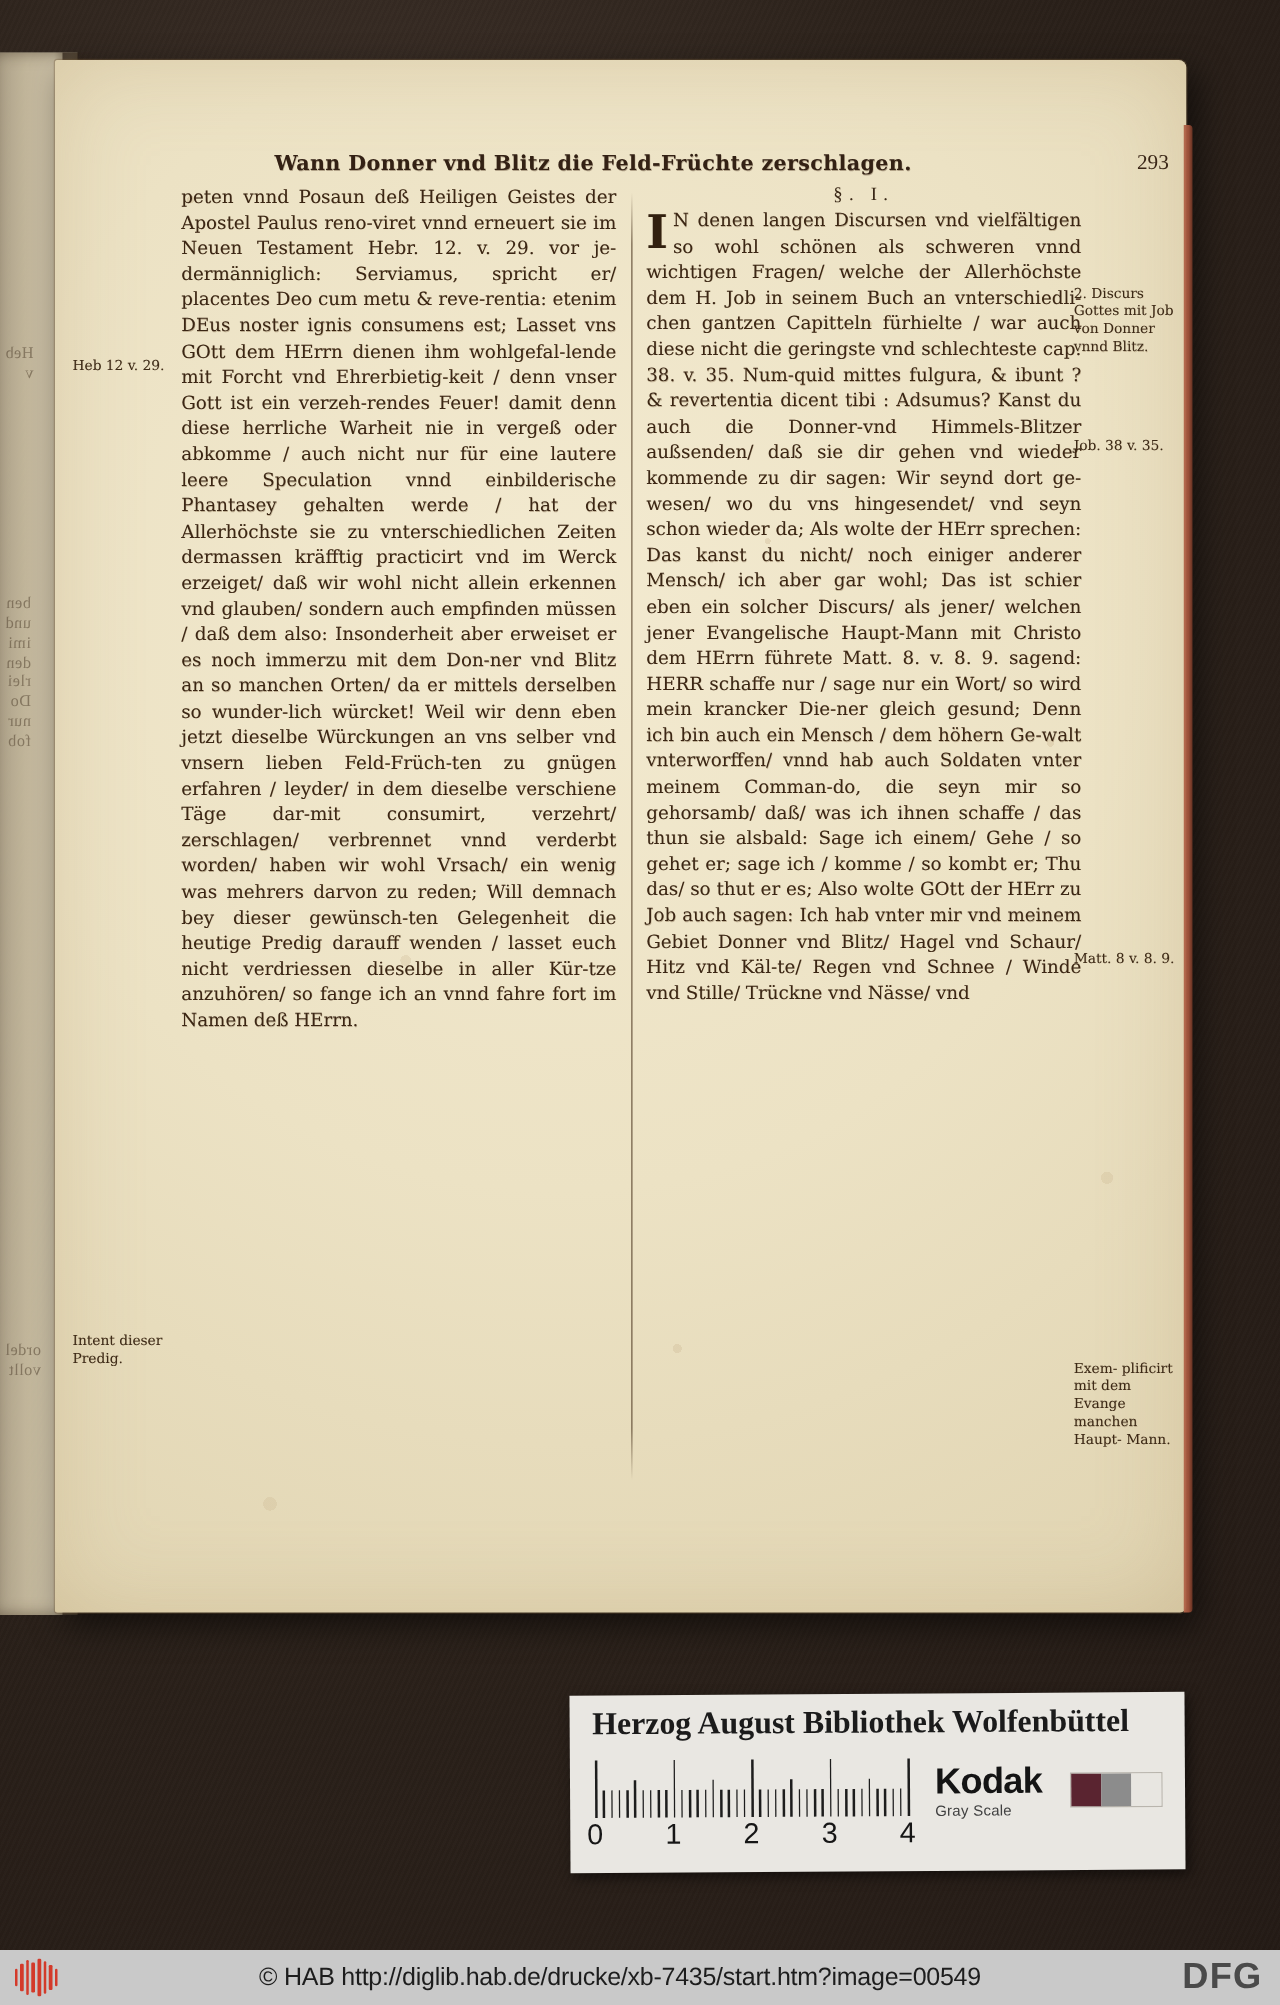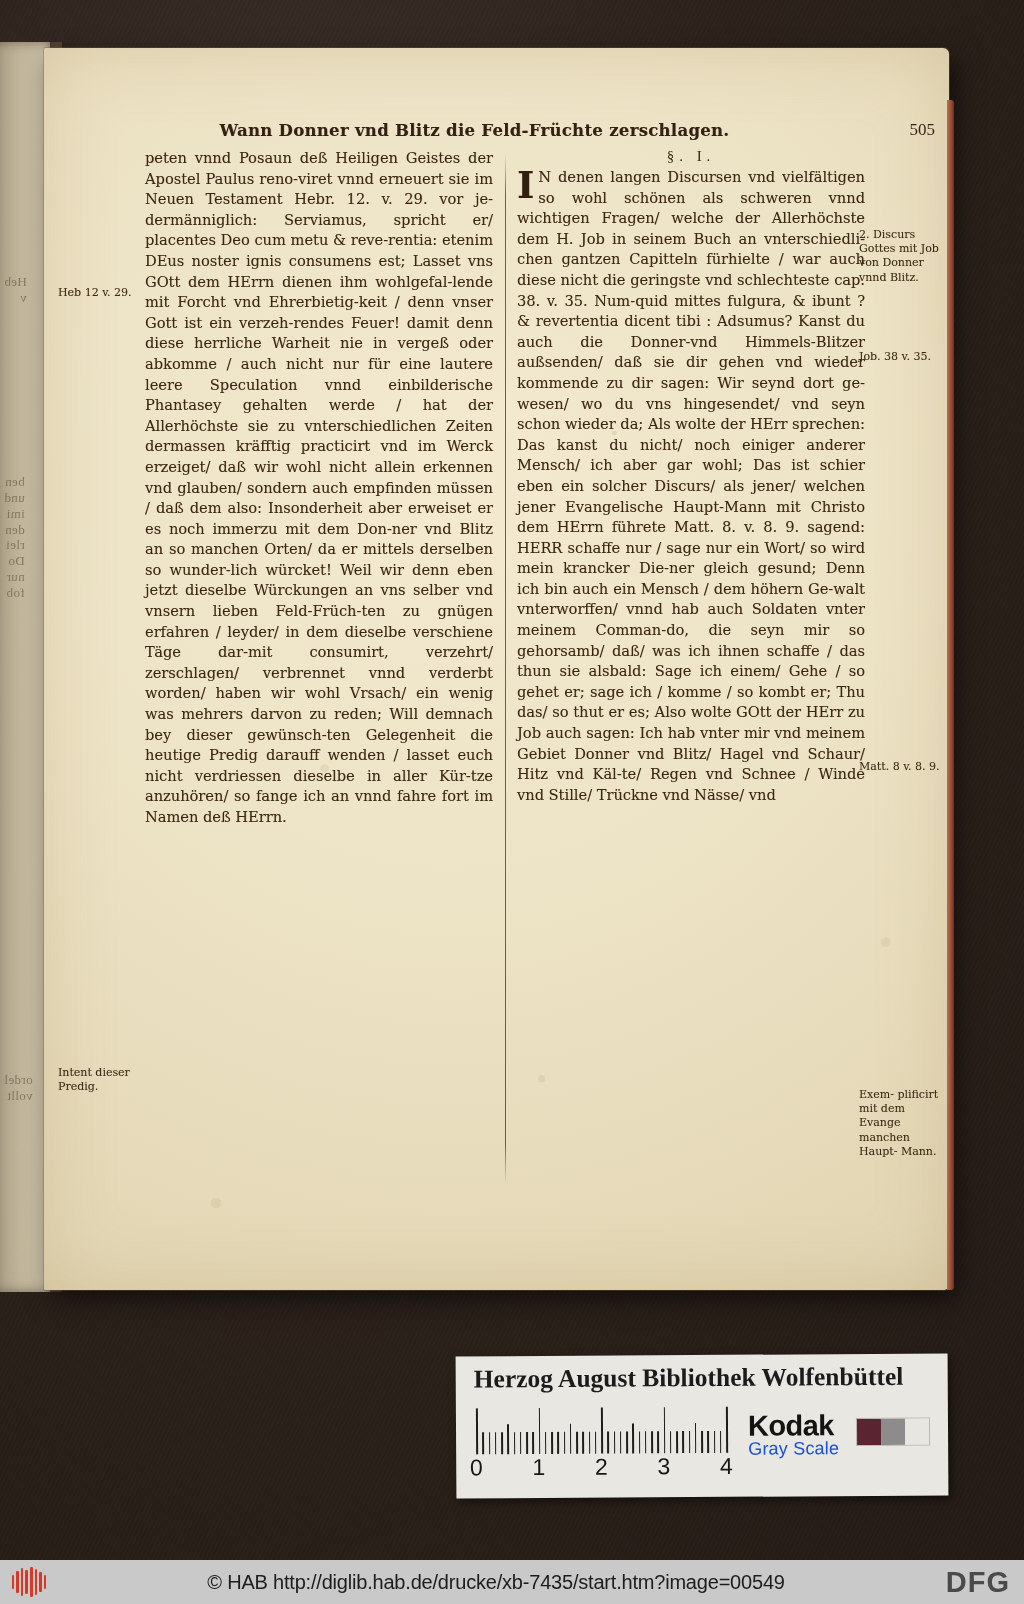--- a/index.html
+++ b/index.html
@@ -249,21 +249,21 @@
   #kodak {
     position: absolute;
     left: 292px; top: 56px;
     font-family: Liberation Sans, sans-serif;
   }
   #kodak .brand {
     font-size: 29px; font-weight: 700; color: #141414;
     letter-spacing: -.6px; line-height: 30px;
   }
   #kodak .gray {
-    font-size: 18px; color: #1d4ed8; line-height: 16px; letter-spacing: .2px;
+    font-size: 12px; color: #404040; line-height: 16px; letter-spacing: .2px;
   }
   #patches {
     position: absolute;
     left: 400px; top: 64px;
     display: flex; height: 28px;
     border: 1px solid #b9b5ad;
   }
   #patches i { display: block; width: 24px; height: 100%; }
 
   
@@ -322,21 +322,21 @@
 vollt</div>
 </div>
 <div id="gutter-shadow"></div>
 
 <div id="page">
 
   <div id="foredge"></div>
 
   <div id="headline">
     <div class="htitle">Wann Donner vnd Blitz die Feld-Früchte zerschlagen.</div>
-    <div class="pageno">505</div>
+    <div class="pageno">293</div>
   </div>
 
   <div class="margin left" style="top:238px">Heb 12
 v. 29.</div>
   <div class="margin left" style="top:1018px">Intent
 dieser
 Predig.</div>
 
   <div class="margin right" style="top:180px">2.
 Discurs

